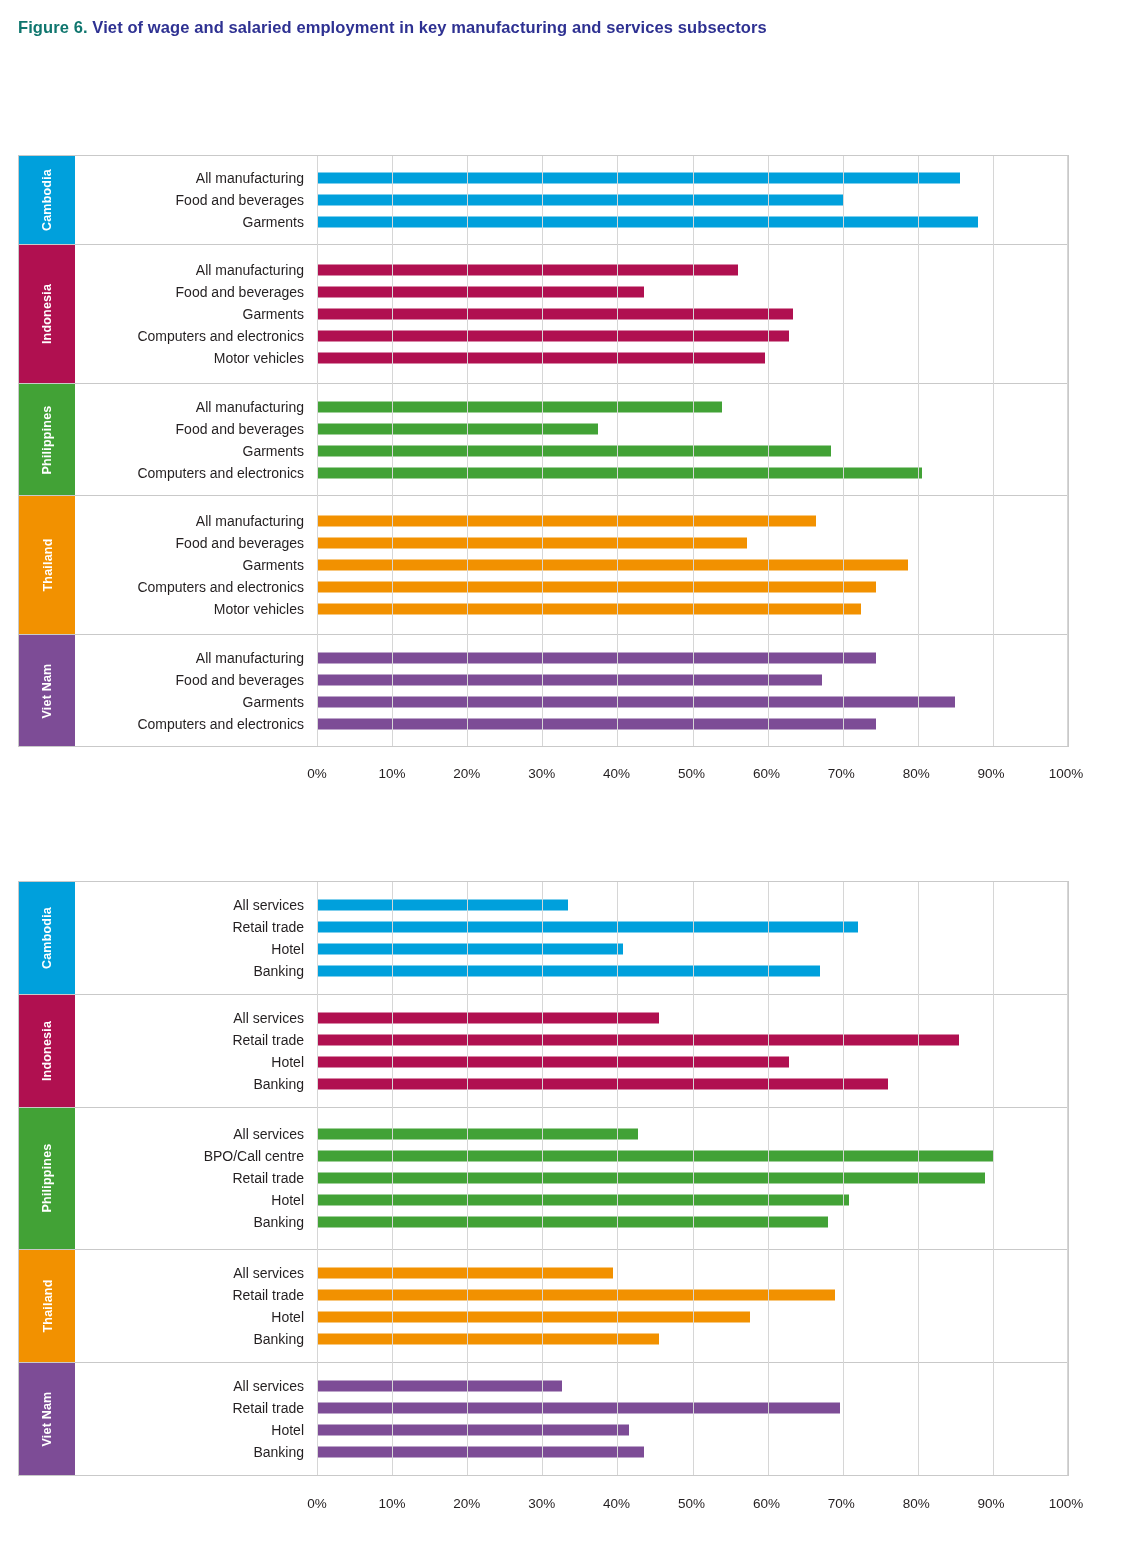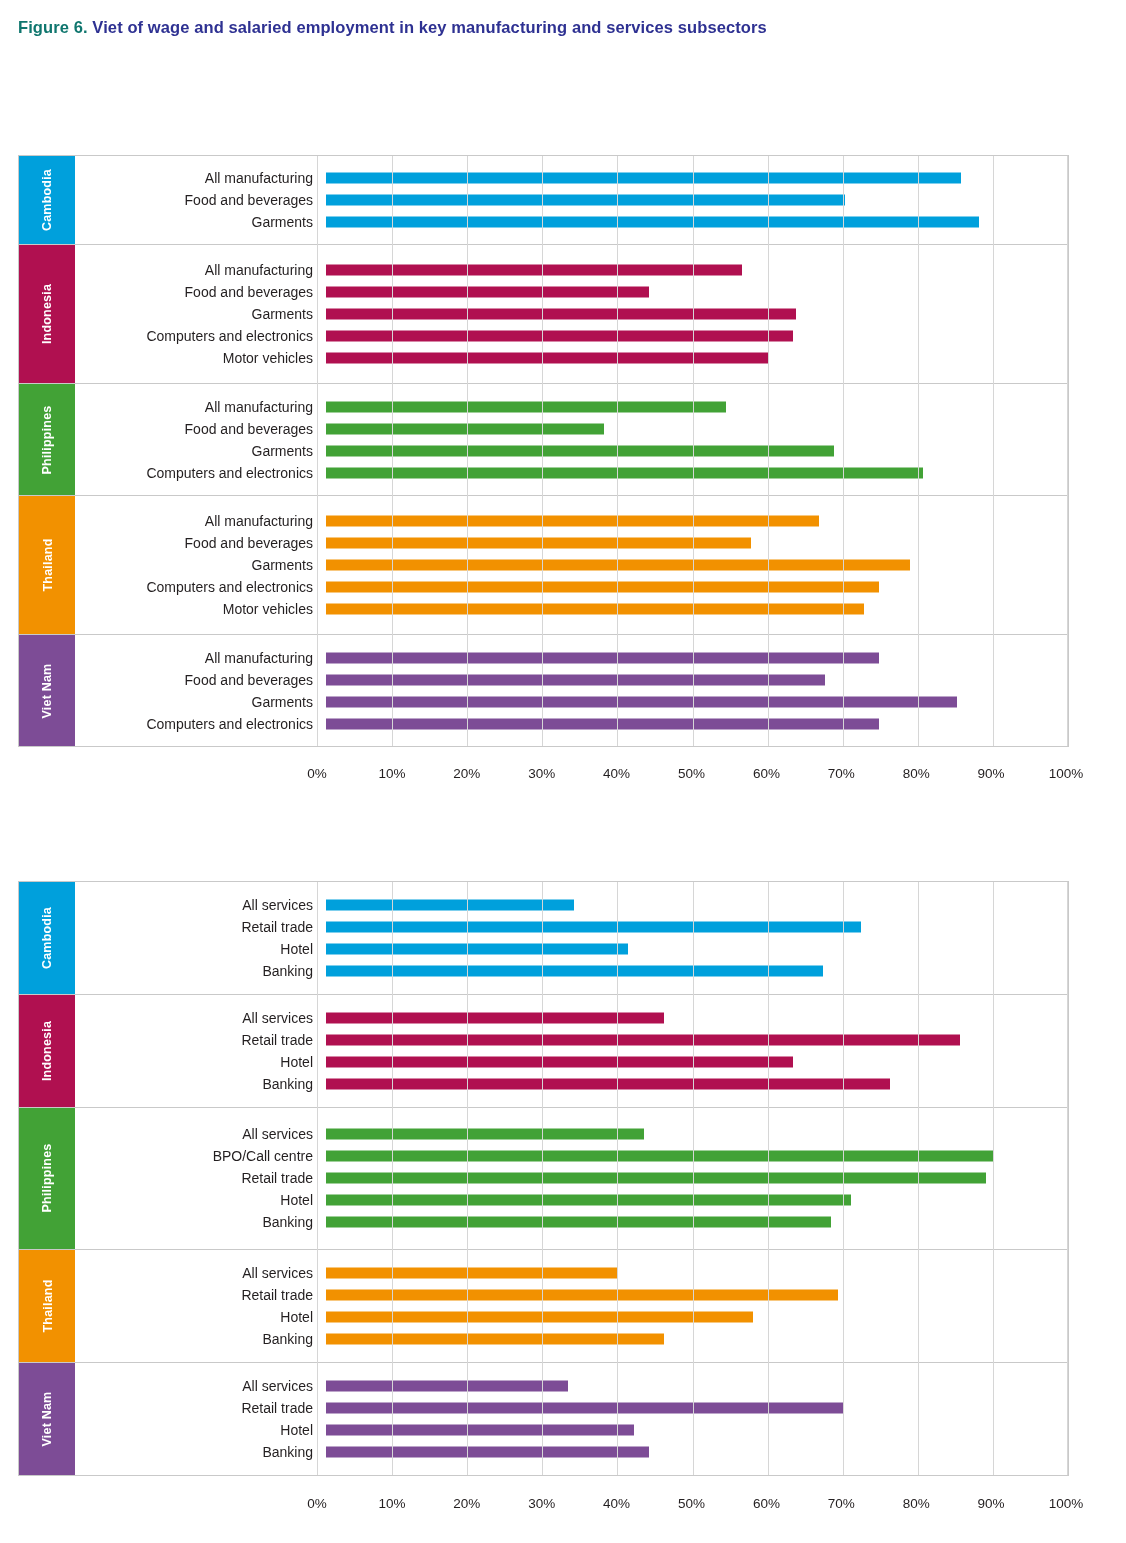--- a/index.html
+++ b/index.html
@@ -30,21 +30,21 @@
     width:56px;flex:0 0 56px;position:relative;
     display:flex;align-items:center;justify-content:center;
   }
   .country-tab span{
     transform:rotate(-90deg);white-space:nowrap;
     color:#ffffff;font-size:12.5px;font-weight:bold;letter-spacing:.2px;
   }
 
   .rows-area{flex:1 1 auto;display:flex;flex-direction:column;justify-content:center;
              padding:11px 0;position:relative;}
-  .row{display:flex;align-items:center;height:22px;position:relative;margin-left:9px;}
+  .row{display:flex;align-items:center;height:22px;position:relative;}
   .row-label{
     width:242px;flex:0 0 242px;text-align:right;padding-right:13px;box-sizing:border-box;
     font-size:14px;color:#231f20;white-space:nowrap;line-height:1;
   }
   .plot{flex:1 1 auto;position:relative;height:100%;}
   .bar{position:absolute;left:0;top:50%;transform:translateY(-50%);height:11px;}
 
   
   .grid{position:absolute;left:298px;right:0;top:0;bottom:0;pointer-events:none;}
   .gridline{position:absolute;top:0;bottom:0;width:1px;background:#d6d6d6;}

